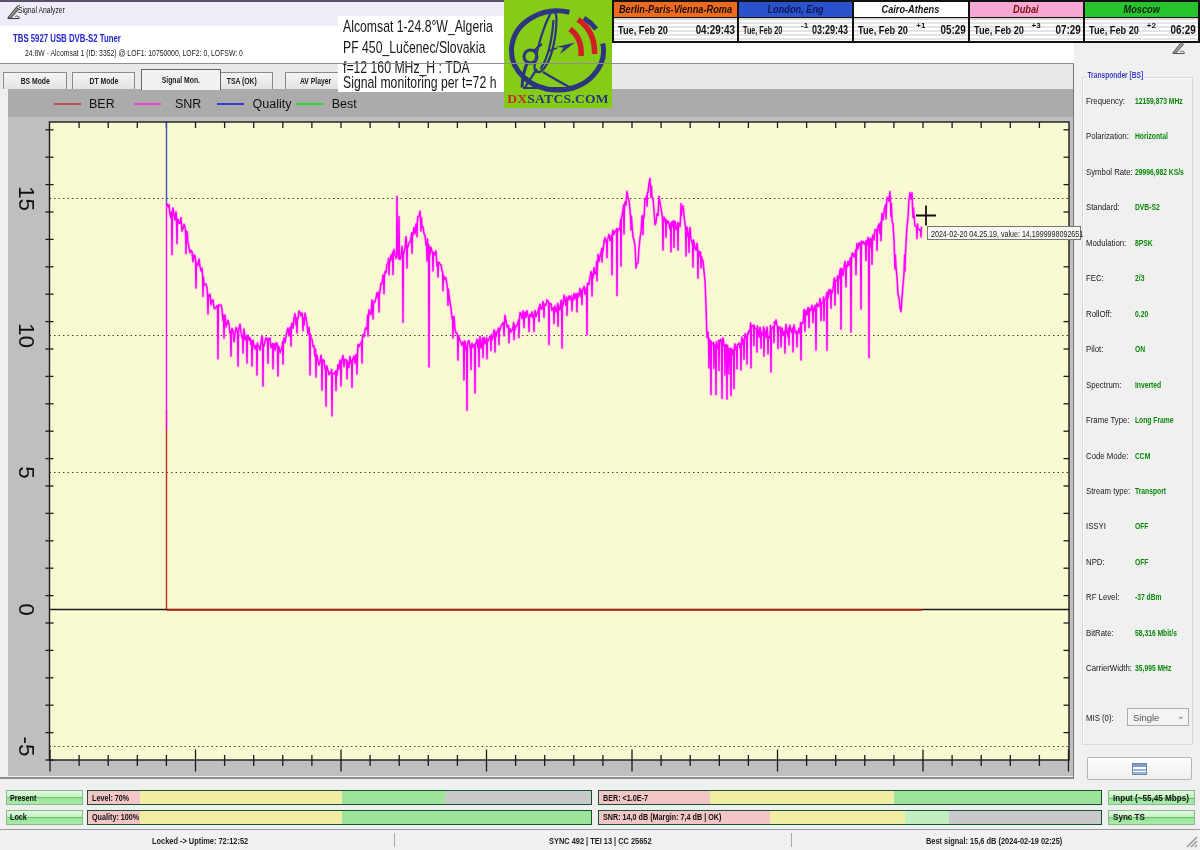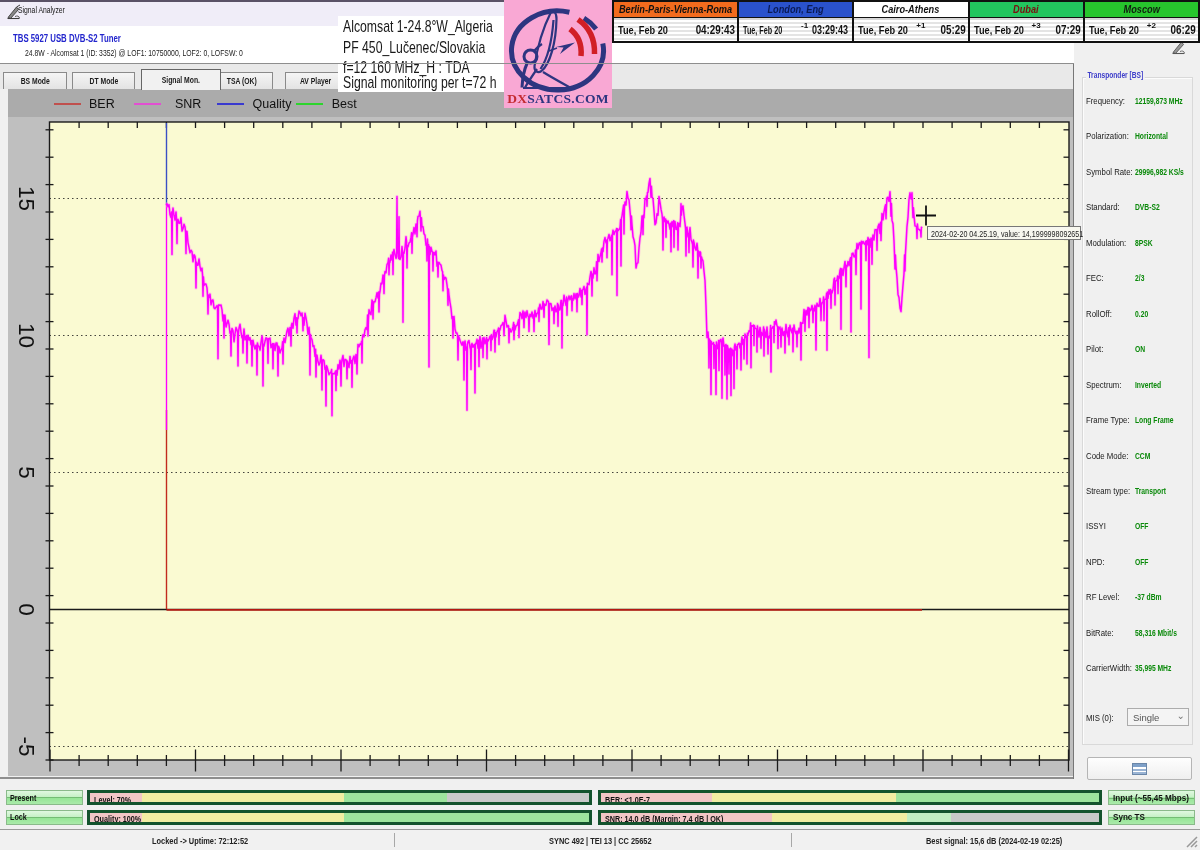--- a/index.html
+++ b/index.html
@@ -14,21 +14,21 @@
 .tab { position:absolute; top:71.5px; height:17px; background:linear-gradient(#f5f5f5,#e3e3e3); border:1px solid #8a8a8a; border-bottom:none; font-size:8.5px; font-weight:bold; color:#1a1a1a; text-align:center; padding-top:3.5px; white-space:nowrap; }
 .tab span { display:inline-block; transform:scaleX(0.8); }
 #tabactive { top:69px; height:21px; background:#f1f1f1; border:1.5px solid #666; border-bottom:none; z-index:3; padding-top:5px; }
 #legendband { left:8px; top:89px; width:1066px; height:28px; background:#ababab; }
 #chartgray { left:8px; top:117px; width:1066px; height:659px; background:#bfbfbf; }
 #chartbtm { left:0px; top:777px; width:1074px; height:2px; background:#8e8e8e; }
 .leg { position:absolute; top:96.5px; font-size:12.5px; color:#111; }
 .legline { position:absolute; top:103px; width:27px; height:2px; }
 #textbox { left:338px; top:16px; width:169px; height:76px; background:#fff; }
 #textbox div { position:absolute; left:5px; width:240px; white-space:nowrap; font-size:17px; color:#191919; transform:scaleX(0.72); transform-origin:left top; }
-#logobox { left:504px; top:0px; width:108px; height:108px; background:#f9a8d4;text-decoration:underline; }
+#logobox { left:504px; top:0px; width:108px; height:108px; background:#84cc16;text-decoration:underline; }
 #hline { left:0; top:63px; width:1074px; height:1px; background:#8e8e8e; z-index:5; }
 #clocks { left:612px; top:0px; width:588px; height:43px; background:#d6d6d6; border:2px solid #111; display:flex; z-index:6; }
 .ccol { flex:1; border-right:2px solid #111; display:flex; flex-direction:column; }
 .ccol:last-child { border-right:none; }
 .chead { height:15.5px; font-size:10px; font-weight:bold; font-style:italic; text-align:center; border-bottom:1.5px solid #111; line-height:15px; }
 .chead span { display:inline-block; transform:scaleX(0.92); transform-origin:center; white-space:nowrap; }
 .ctime { flex:1; background:repeating-linear-gradient(180deg,#ffffff 0 2px,#e4e4e4 2px 4px); position:relative; margin-top:2px; color:#111; }
 .cd { position:absolute; left:4px; top:4px; font-size:11.5px; font-weight:bold; transform:scaleX(0.8); transform-origin:left top; white-space:nowrap; }
 .coff { position:absolute; left:62px; top:1.5px; font-size:8px; font-weight:bold; }
 .ct { position:absolute; right:2px; top:3px; font-size:12px; font-weight:bold; transform:scaleX(0.82); transform-origin:right top; white-space:nowrap; }
@@ -39,21 +39,21 @@
 .rval { position:absolute; left:1135px; font-size:9.5px; font-weight:bold; color:#098909; transform:scaleX(0.71); transform-origin:left top; white-space:nowrap; }
 #mislab { left:1086px; top:712px; font-size:9.5px; color:#1a1a1a; transform:scaleX(0.82); transform-origin:left top; }
 #misdd { left:1127px; top:708px; width:62px; height:18px; background:#f4f4f4; border:1px solid #acacac; font-size:9.5px; color:#555; padding:2.5px 0 0 5px; }
 #misdd span { position:absolute; right:3px; top:1px; color:#777; font-size:10px; }
 #whitebtn { left:1087px; top:757px; width:105px; height:23px; background:linear-gradient(#fefefe,#efefef); border:1px solid #b5b5b5; border-radius:2px; }
 #whitebtn div { position:absolute; left:44px; top:5px; width:15px; height:12px; background:#fff; border:1px solid #6a86a8; }
 #whitebtn div::before { content:""; position:absolute; left:0; top:0; width:13px; height:3px; background:#7ea0c8; }
 #whitebtn div::after { content:""; position:absolute; left:0; top:5px; width:13px; height:1.5px; background:#9ab4d4; box-shadow:0 3px 0 #9ab4d4; }
 .gbtn { position:absolute; height:15px; background:linear-gradient(180deg,rgba(0,0,0,0) 0 6.5px,#74bd74 6.5px 7.5px,rgba(0,0,0,0) 7.5px),linear-gradient(180deg,#e0f8e0 0%,#c6f1c6 45%,#96e596 55%,#aaeaaa 100%); border:1px solid #8aba8a; color:#111; white-space:nowrap; }
 .gbtn span { position:absolute; left:3.5px; top:1.5px; font-size:9px; font-weight:bold; transform:scaleX(0.8); transform-origin:left top; }
-.bar { position:absolute; height:15px; background:#c9c9c9; border:3px solid #14532d; overflow:hidden; }
+.bar { position:absolute; height:15px; background:#c9c9c9; border:1px solid #14532d; overflow:hidden; }
 .seg { position:absolute; top:0; height:100%; }
 .bartext { position:absolute; left:4px; top:1.5px; font-size:9px; font-weight:bold; color:#111; white-space:nowrap; z-index:2; transform:scaleX(0.8); transform-origin:left top; }
 #statusbar { left:0; top:829px; width:1200px; height:21px; background:#f1f1f1; border-top:1px solid #9a9a9a; }
 .sbsep { position:absolute; top:833px; width:1px; height:14px; background:#a8a8a8; }
 .sbtext { position:absolute; top:835px; font-size:9.5px; font-weight:bold; color:#222; transform:scaleX(0.78); transform-origin:left top; white-space:nowrap; }
 #tooltip { left:927px; top:226px; width:154px; height:14px; background:#f7f7ef; border:1px solid #777; z-index:4; }
 #tooltip span { position:absolute; left:3px; top:2px; font-size:9px; color:#222; white-space:nowrap; transform:scaleX(0.79); transform-origin:left top; }
 </style></head>
 <body>
 <div class="abs" id="hdrwhite"></div>
@@ -276,21 +276,21 @@
     </div>
 <div class="ccol">
       <div class="chead" style="background:#ffffff;color:#111"><span>Cairo-Athens</span></div>
 <div class="ctime">
         <span class="cd" style="">Tue, Feb 20</span>
         <span class="coff">+1</span>
         <span class="ct" style="">05:29</span>
       </div>
     </div>
 <div class="ccol">
-      <div class="chead" style="background:#22c55e;color:#7a0f10"><span>Dubai</span></div>
+      <div class="chead" style="background:#f9a8d4;color:#7a0f10"><span>Dubai</span></div>
 <div class="ctime">
         <span class="cd" style="">Tue, Feb 20</span>
         <span class="coff">+3</span>
         <span class="ct" style="">07:29</span>
       </div>
     </div>
 <div class="ccol">
       <div class="chead" style="background:#27c52d;color:#101f10"><span>Moscow</span></div>
 <div class="ctime">
         <span class="cd" style="">Tue, Feb 20</span>

